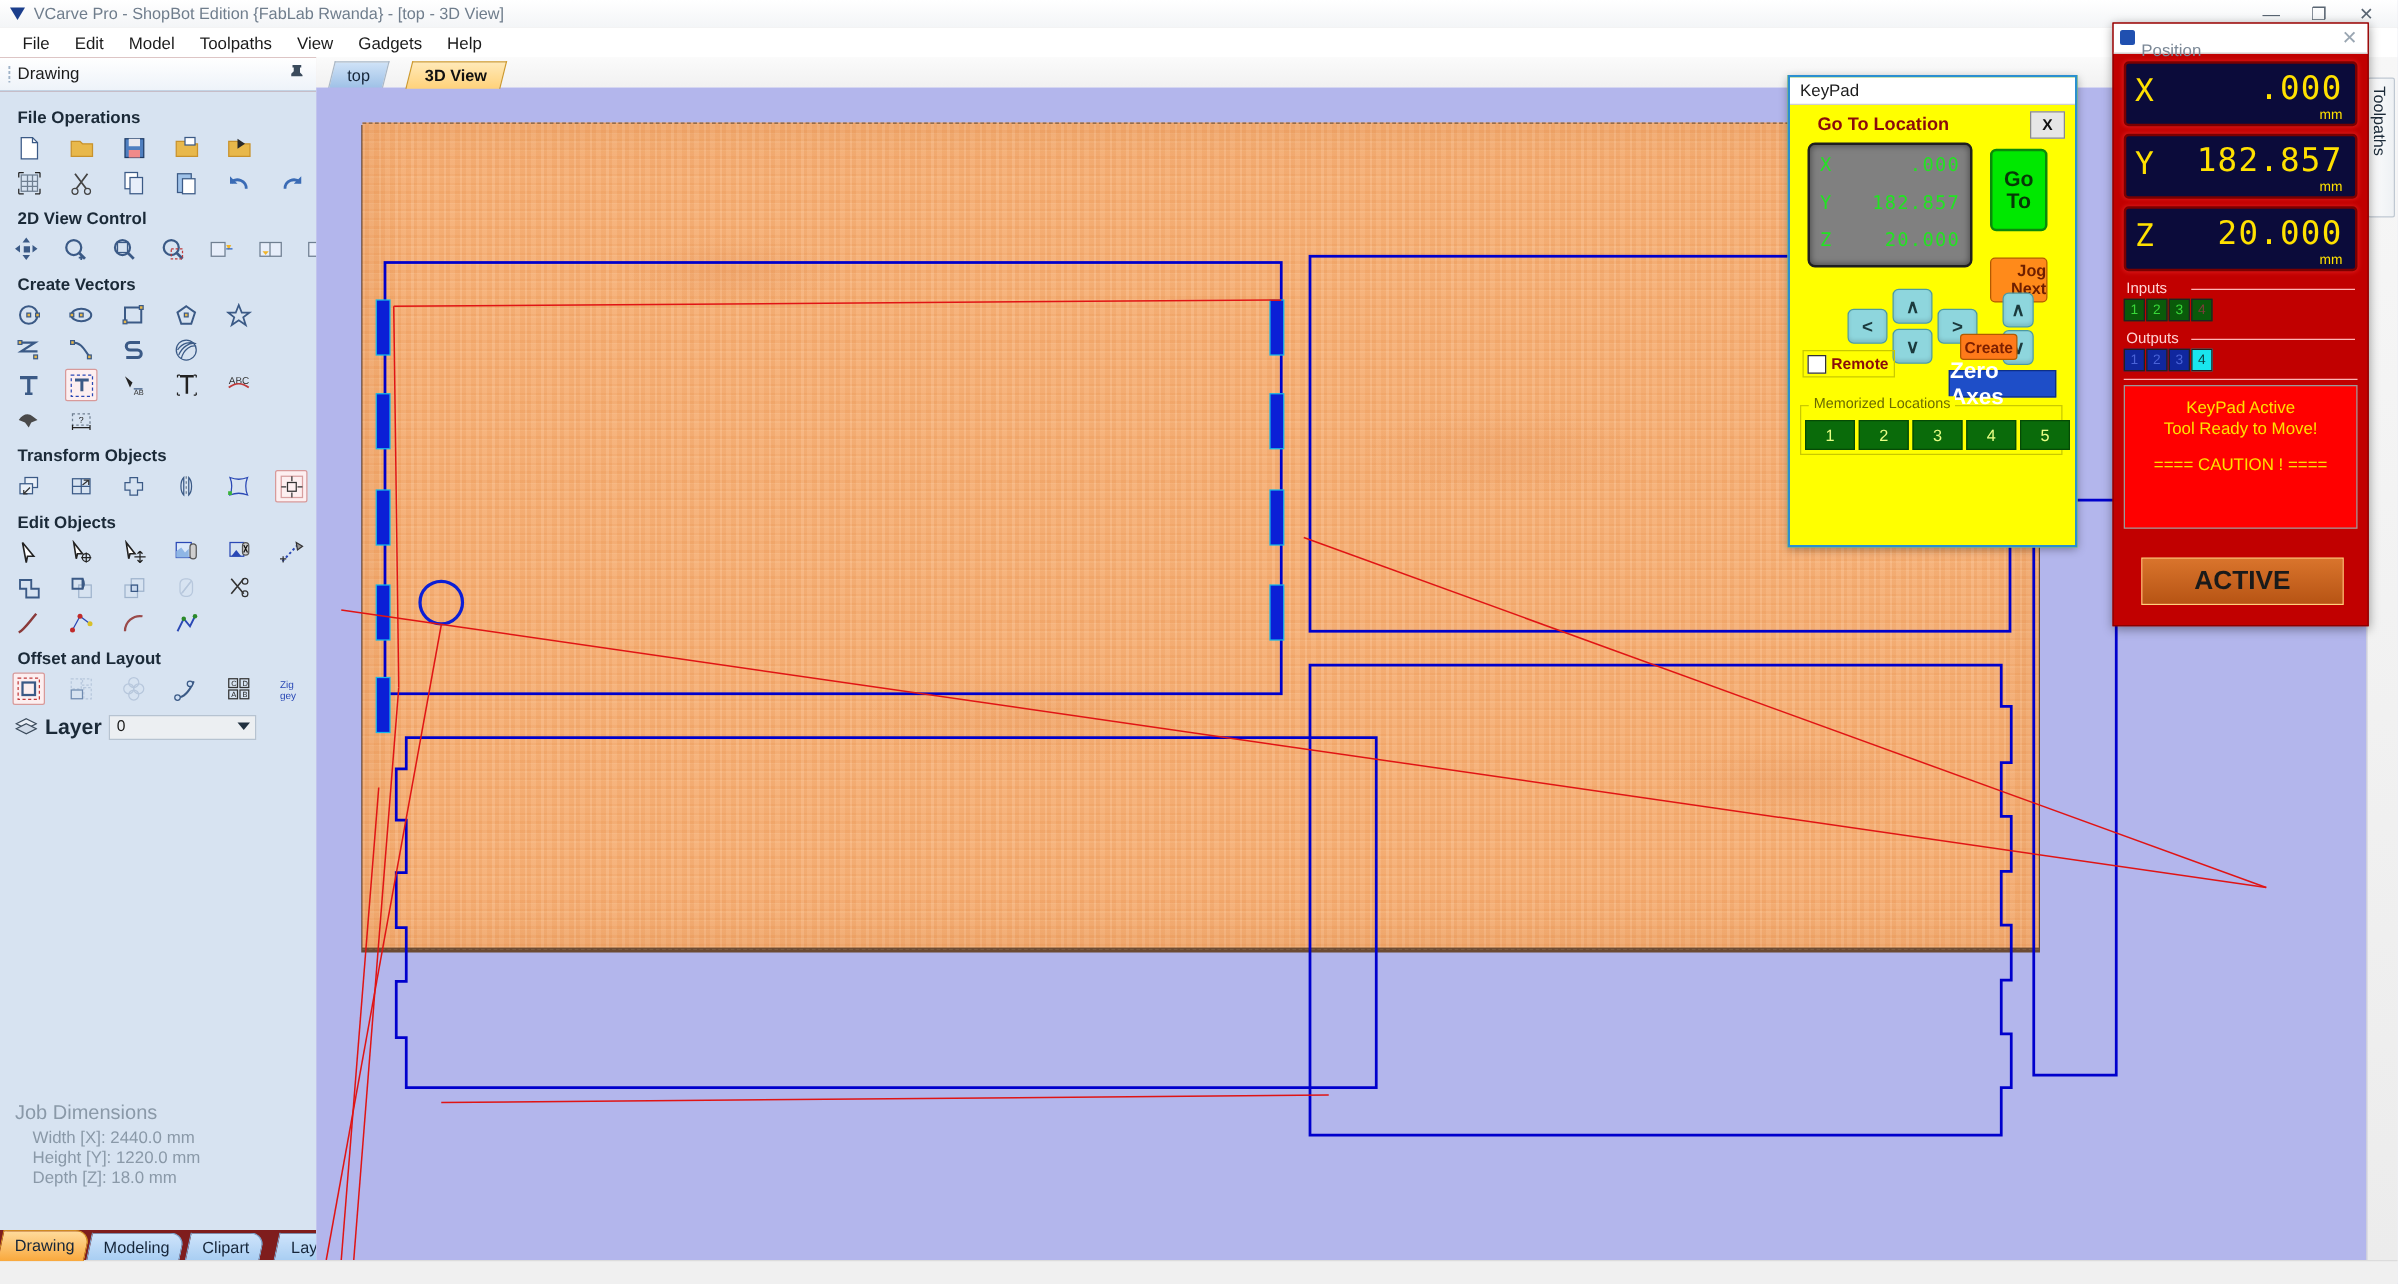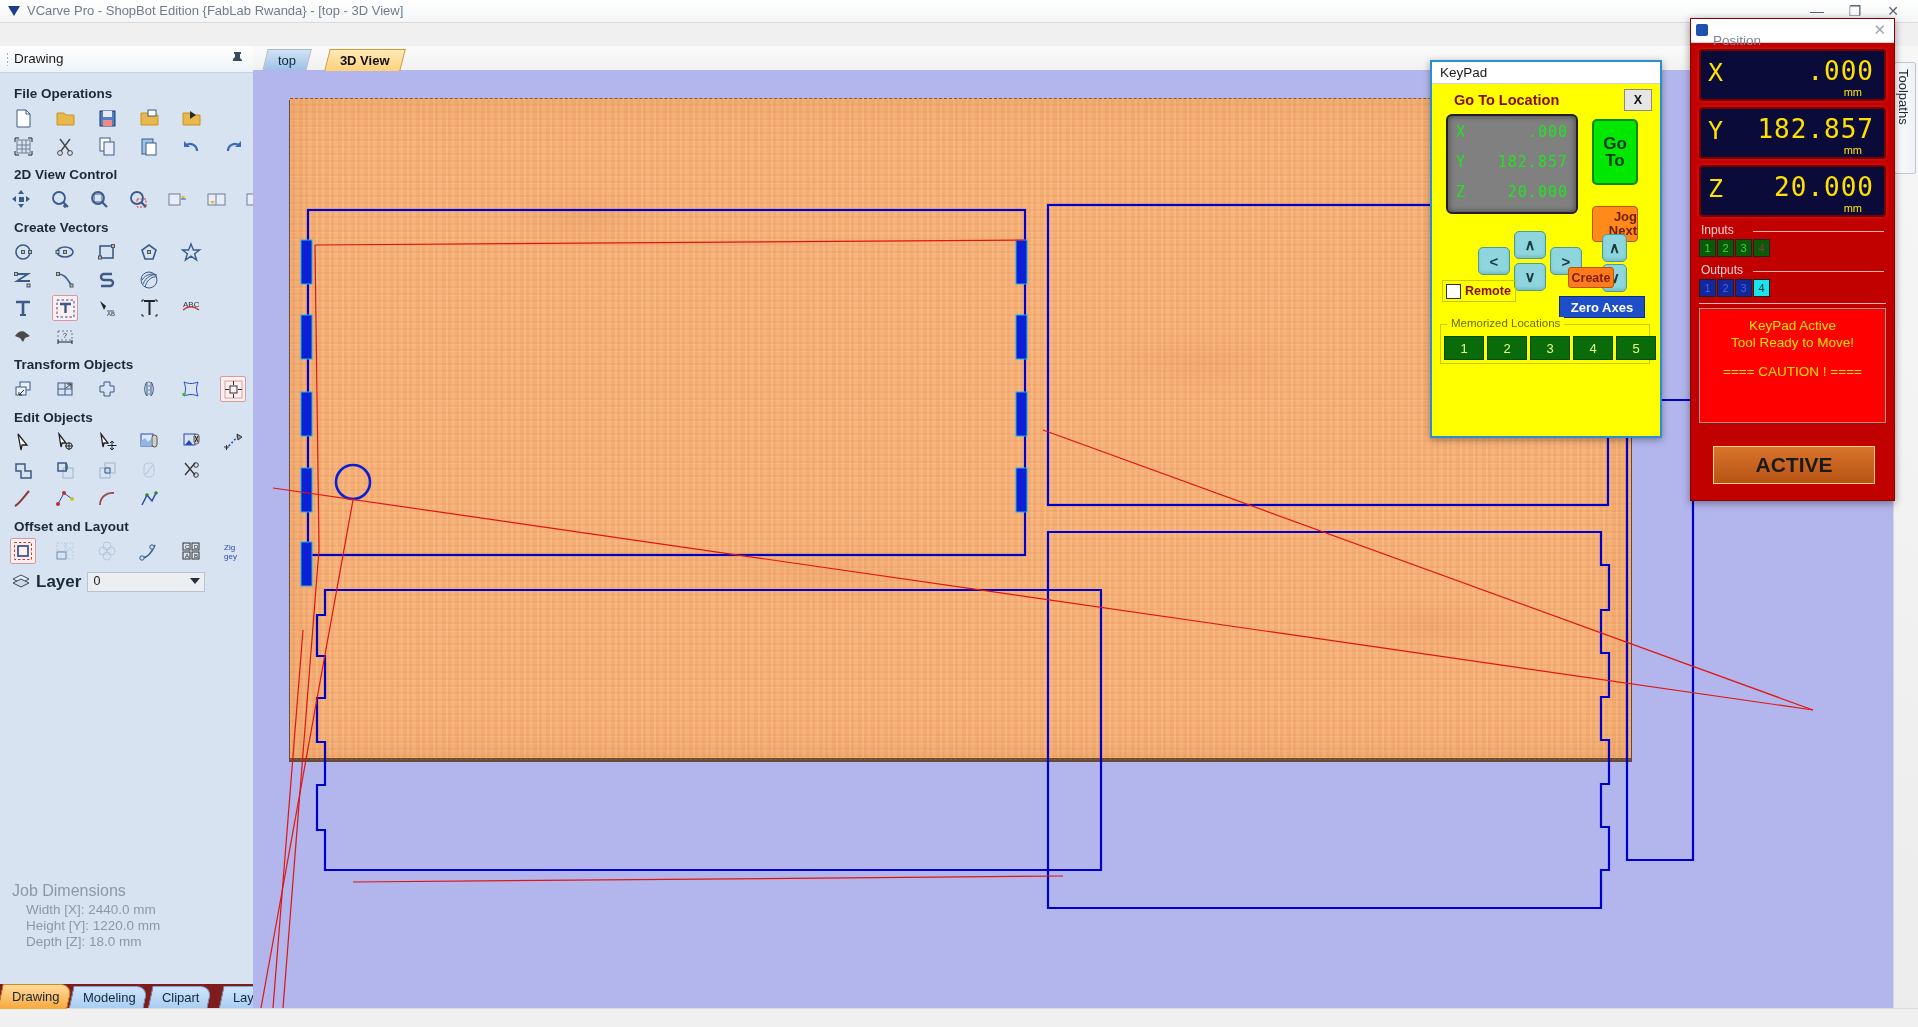--- a/index.html
+++ b/index.html
@@ -117,21 +117,21 @@
     border-radius:5px;color:#1b3a3d;font-size:15px;font-weight:bold;
     display:flex;align-items:center;justify-content:center;box-shadow:inset 0 -2px 3px rgba(0,0,0,.12);}
   .kp-fixed{position:absolute;left:136px;top:183px;width:44px;height:19px;background:#ff7a1a;
     border:1px solid #b35a00;border-radius:3px;color:#7c1f00;font-size:12.5px;font-weight:bold;
     display:flex;align-items:center;justify-content:center;}
   .kp-remote{position:absolute;left:10px;top:196px;width:74px;height:22px;border:1px solid #c9c900;
     display:flex;align-items:center;gap:4px;padding-left:3px;box-sizing:border-box;}
   .kp-remote .box{width:13px;height:13px;background:#fff;border:1px solid #333;}
   .kp-remote .lb{font-size:12.5px;font-weight:bold;color:#8a0b0b;}
   .kp-zero{position:absolute;left:127px;top:212px;width:84px;height:20px;background:#1e4ec8;
-    border:1px solid #0e2f86;color:#fff;font-size:13px;font-weight:bold;
+    border:1px solid #0e2f86;color:#fff;font-size:18px;font-weight:bold;
     display:flex;align-items:center;justify-content:center;}
   .kp-mem{position:absolute;left:8px;top:240px;width:208px;height:38px;border:1px solid #c9c900;}
   .kp-mem .cap{position:absolute;left:6px;top:-8px;background:#ffff00;padding:0 4px;
     font-size:11.5px;color:#6b6b00;}
   .kp-mem .btns{position:absolute;left:3px;top:11px;display:flex;gap:3px;}
   .kp-mem .mb{width:38px;height:22px;background:#0a6b0a;border:1px solid #054b05;
     color:#e8ff85;font-size:13px;display:flex;align-items:center;justify-content:center;}
 
   
   .position{position:absolute;left:1690px;top:18px;width:203px;height:481px;
@@ -139,21 +139,21 @@
   .pos-title{height:23px;background:#fff;border-bottom:1px solid #d0d0d0;position:relative;}
   .pos-title .pi{position:absolute;left:5px;top:5px;width:12px;height:12px;background:#2050b0;border-radius:2px;}
   .pos-title .pt{position:absolute;left:22px;top:14px;font-size:13.5px;color:#7b8896;}
   .pos-title .pc{position:absolute;right:8px;top:2px;font-size:15px;color:#9aa6b2;}
   .dro{position:relative;margin:6px 8px 0 8px;height:48px;background:#0b0b3a;
     border:2px solid #7a0000;border-radius:4px;box-shadow:0 0 4px rgba(255,60,60,.5);}
   .dro .ax{position:absolute;left:7px;top:7px;font-family:"DejaVu Sans Mono",monospace;
     font-size:25px;color:#ffe100;}
   .dro .vl{position:absolute;right:10px;top:5px;font-family:"DejaVu Sans Mono",monospace;
     font-size:26px;color:#ffe100;letter-spacing:1px;}
-  .dro .un{position:absolute;right:22px;bottom:1px;font-size:11px;color:#ffe100;}
+  .dro .un{position:absolute;right:10px;bottom:1px;font-size:11px;color:#ffe100;}
   .io-cap{position:relative;margin:6px 10px 0 10px;font-size:12px;color:#ffd2d2;}
   .io-cap:after{content:"";position:absolute;left:52px;right:0;top:8px;height:1px;background:#ffb3b3;}
   .io-row{display:flex;gap:1px;margin:2px 0 0 8px;}
   .io-b{width:15px;height:16px;display:flex;align-items:center;justify-content:center;font-size:11px;
     border:1px solid #222;}
   .io-b.ig{background:#0a5a0a;color:#39d839;}
   .io-b.ig.off{color:#7f3b3b;}
   .io-b.ob{background:#10279e;color:#4a63d8;}
   .io-b.ob.on{background:#19e5ee;color:#0a3a3d;}
   .pos-sep{margin:6px 8px 0 8px;height:1px;background:#ffb3b3;}
@@ -179,20 +179,31 @@
       <polygon points="1,2 13,2 7,12" fill="#1b3e8c"></polygon>
     </svg>
     <div class="tb-title">VCarve Pro - ShopBot Edition {FabLab Rwanda} - [top - 3D View]</div>
     <div class="tb-btns">
       <div class="tb-btn">—</div>
       <div class="tb-btn">❐</div>
       <div class="tb-btn">✕</div>
     </div>
   </div>
 
+  <div class="menubar">
+    <ul id="menu-list">
+        <li>File</li>
+        <li>Edit</li>
+        <li>Model</li>
+        <li>Toolpaths</li>
+        <li>View</li>
+        <li>Gadgets</li>
+        <li>Help</li>
+      </ul>
+  </div>
 
   <div class="dock">
     <div class="dock-head">
       <div class="grip"></div>
       <div class="dock-title">Drawing</div>
       <svg class="pin" width="11" height="12" viewBox="0 0 11 12">
         <path d="M2 1h7v2H8v4l2 2v1H1V8l2-2V3H2z" fill="#3b4b5c"></path>
       </svg>
     </div>
     <div class="dock-body">

